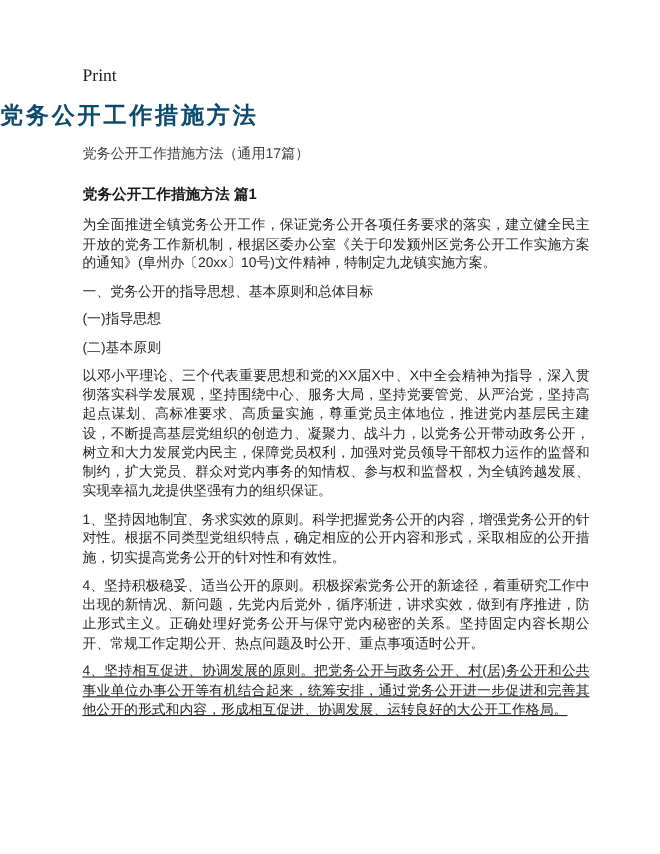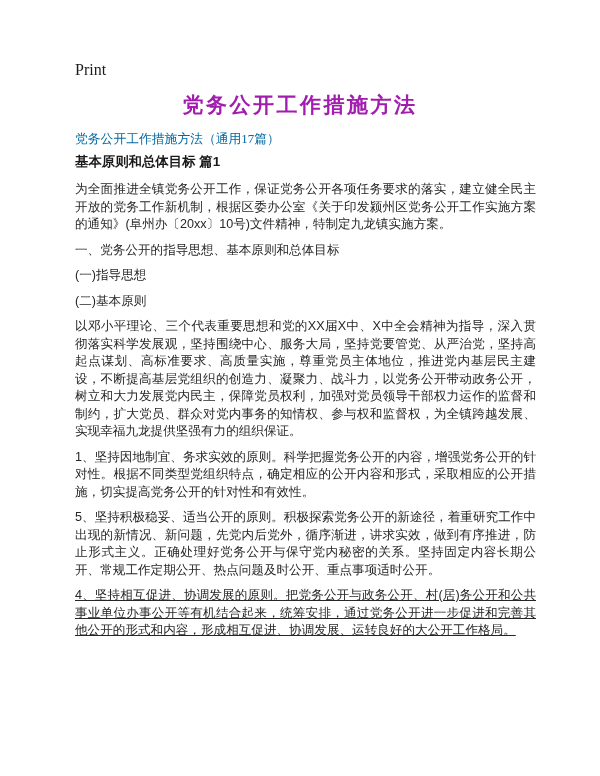--- a/index.html
+++ b/index.html
@@ -28,42 +28,41 @@
     color: #1c1c1c;
     text-decoration: none;
     cursor: pointer;
   }
   .doc-title {
     position: absolute;
     top: 91px;
     left: 0;
     width: 600px;
     margin: 0;
-    text-align: center;
+    text-align: left;
     font-size: 21px;
     font-weight: bold;
     letter-spacing: 2.5px;
-    color: #a21caf;
+    color: #0c4a6e;
   }
   .content {
     position: absolute;
     left: 75px;
     top: 131px;
     width: 461px;
     color: #262626;
     font-size: 12.6px;
     line-height: 17.5px;
     text-align: justify;
     text-justify: inter-ideograph;
   }
   .subtitle {
-    margin: 0 0 4px 0;
+    margin: 0 0 19px 0;
     font-size: 12.8px;
-    color: #0369a1;
-    font-family: Liberation Serif, serif;
+    color: #404040;
   }
   .article-heading {
     margin: 0 0 11px 0;
     font-size: 13.4px;
     font-weight: bold;
     color: #191919;
   }
   p.block {
     margin: 0 0 8px 0;
   }
@@ -78,26 +77,26 @@
 <div class="page">
 
   <a class="print-link">Print</a>
 
   <h1 class="doc-title">党务公开工作措施方法</h1>
 
   <div class="content">
 
     <p class="subtitle">党务公开工作措施方法（通用17篇）</p>
 
-    <h2 class="article-heading">基本原则和总体目标 篇1</h2>
+    <h2 class="article-heading">党务公开工作措施方法 篇1</h2>
 
     <p class="block">为全面推进全镇党务公开工作，保证党务公开各项任务要求的落实，建立健全民主开放的党务工作新机制，根据区委办公室《关于印发颍州区党务公开工作实施方案的通知》(阜州办〔20xx〕10号)文件精神，特制定九龙镇实施方案。</p>
     <p class="block">一、党务公开的指导思想、基本原则和总体目标</p>
     <p class="block">(一)指导思想</p>
     <p class="block">(二)基本原则</p>
     <p class="block">以邓小平理论、三个代表重要思想和党的XX届X中、X中全会精神为指导，深入贯彻落实科学发展观，坚持围绕中心、服务大局，坚持党要管党、从严治党，坚持高起点谋划、高标准要求、高质量实施，尊重党员主体地位，推进党内基层民主建设，不断提高基层党组织的创造力、凝聚力、战斗力，以党务公开带动政务公开，树立和大力发展党内民主，保障党员权利，加强对党员领导干部权力运作的监督和制约，扩大党员、群众对党内事务的知情权、参与权和监督权，为全镇跨越发展、实现幸福九龙提供坚强有力的组织保证。</p>
     <p class="block">1、坚持因地制宜、务求实效的原则。科学把握党务公开的内容，增强党务公开的针对性。根据不同类型党组织特点，确定相应的公开内容和形式，采取相应的公开措施，切实提高党务公开的针对性和有效性。</p>
-    <p class="block">5、坚持积极稳妥、适当公开的原则。积极探索党务公开的新途径，着重研究工作中出现的新情况、新问题，先党内后党外，循序渐进，讲求实效，做到有序推进，防止形式主义。正确处理好党务公开与保守党内秘密的关系。坚持固定内容长期公开、常规工作定期公开、热点问题及时公开、重点事项适时公开。</p>
+    <p class="block">4、坚持积极稳妥、适当公开的原则。积极探索党务公开的新途径，着重研究工作中出现的新情况、新问题，先党内后党外，循序渐进，讲求实效，做到有序推进，防止形式主义。正确处理好党务公开与保守党内秘密的关系。坚持固定内容长期公开、常规工作定期公开、热点问题及时公开、重点事项适时公开。</p>
     <p class="block">4、坚持相互促进、协调发展的原则。把党务公开与政务公开、村(居)务公开和公共事业单位办事公开等有机结合起来，统筹安排，通过党务公开进一步促进和完善其他公开的形式和内容，形成相互促进、协调发展、运转良好的大公开工作格局。</p>
 
   </div>
 
 </div>
 
 </body></html>

